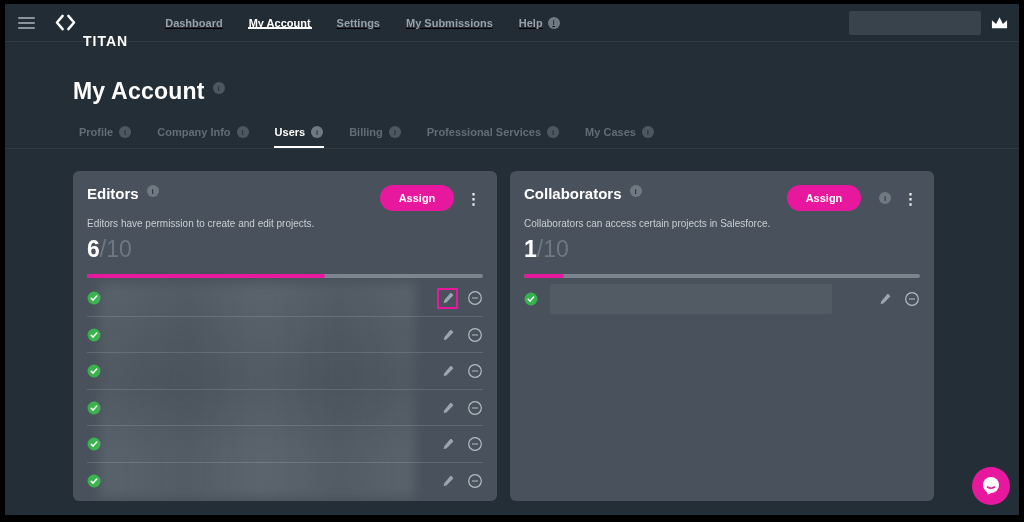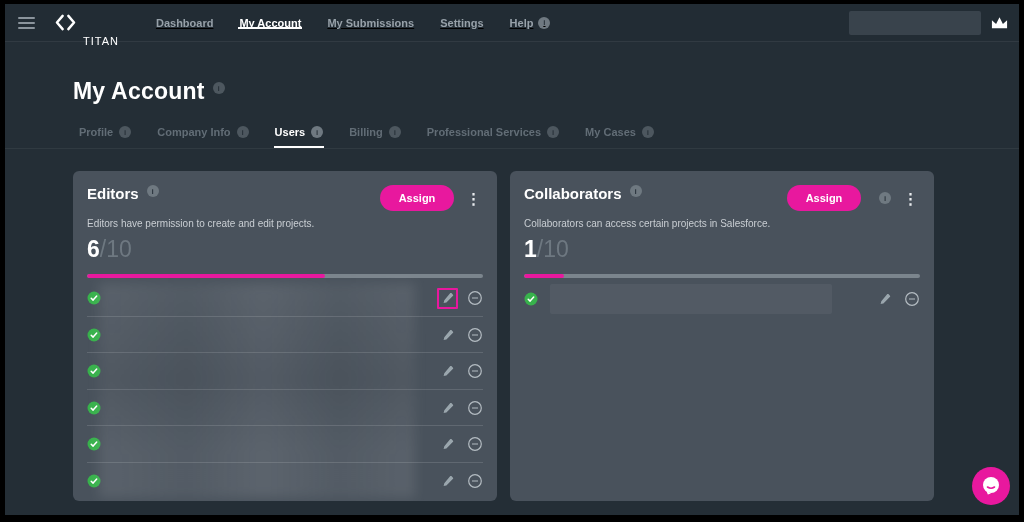--- a/index.html
+++ b/index.html
@@ -20,21 +20,21 @@
   .topbar {
     height:38px;
     display:flex; align-items:center;
     padding-left:13px;
     border-bottom:1px solid rgba(255,255,255,0.07);
     background:#222c34;
   }
   .hamburger { width:17px; display:flex; flex-direction:column; gap:3px; cursor:pointer; }
   .hamburger span { display:block; height:2px; background:#8b949c; border-radius:1px; }
   .brand { display:flex; align-items:center; gap:7px; margin-left:20px; }
-  .brand-name { color:#fff; font-size:11px; font-weight:normal; letter-spacing:1px;margin-top:36px; }
+  .brand-name { color:#fff; font-size:14px; font-weight:bold; letter-spacing:1px;margin-top:36px; }
   .topnav { display:flex; align-items:center; margin-left:24px; height:38px;text-decoration:underline; }
   .nav-item {
     position:relative;
     display:flex; align-items:center; gap:5px;
     padding:0 13px;
     font-size:11px; font-weight:bold; color:#97a1a9;
     cursor:pointer; white-space:nowrap;
   }
   .nav-item.active { color:#fff; }
   .nav-item.active::after {
@@ -150,24 +150,24 @@
       <span class="brand-name">TITAN</span>
     </div>
     <nav class="topnav" id="topnav">
         <div class="nav-item">
           <span>Dashboard</span>
         </div>
         <div class="nav-item active">
           <span>My Account</span>
         </div>
         <div class="nav-item">
+          <span>Settings</span>
+        </div>
+        <div class="nav-item">
           <span>My Submissions</span>
-        </div>
-        <div class="nav-item">
-          <span>Settings</span>
         </div>
         <div class="nav-item">
           <span>Help</span>
           <span class="ibadge">i</span>
         </div>
       </nav>
     <div class="topbar-right">
       <div class="redacted-search"></div>
       <svg width="21" height="18" viewBox="0 0 22 19">
         <path d="M3 15 L3 6.5 L7.4 10.5 L11 3.5 L14.6 10.5 L19 6.5 L19 15 Z" fill="#fff"></path>

